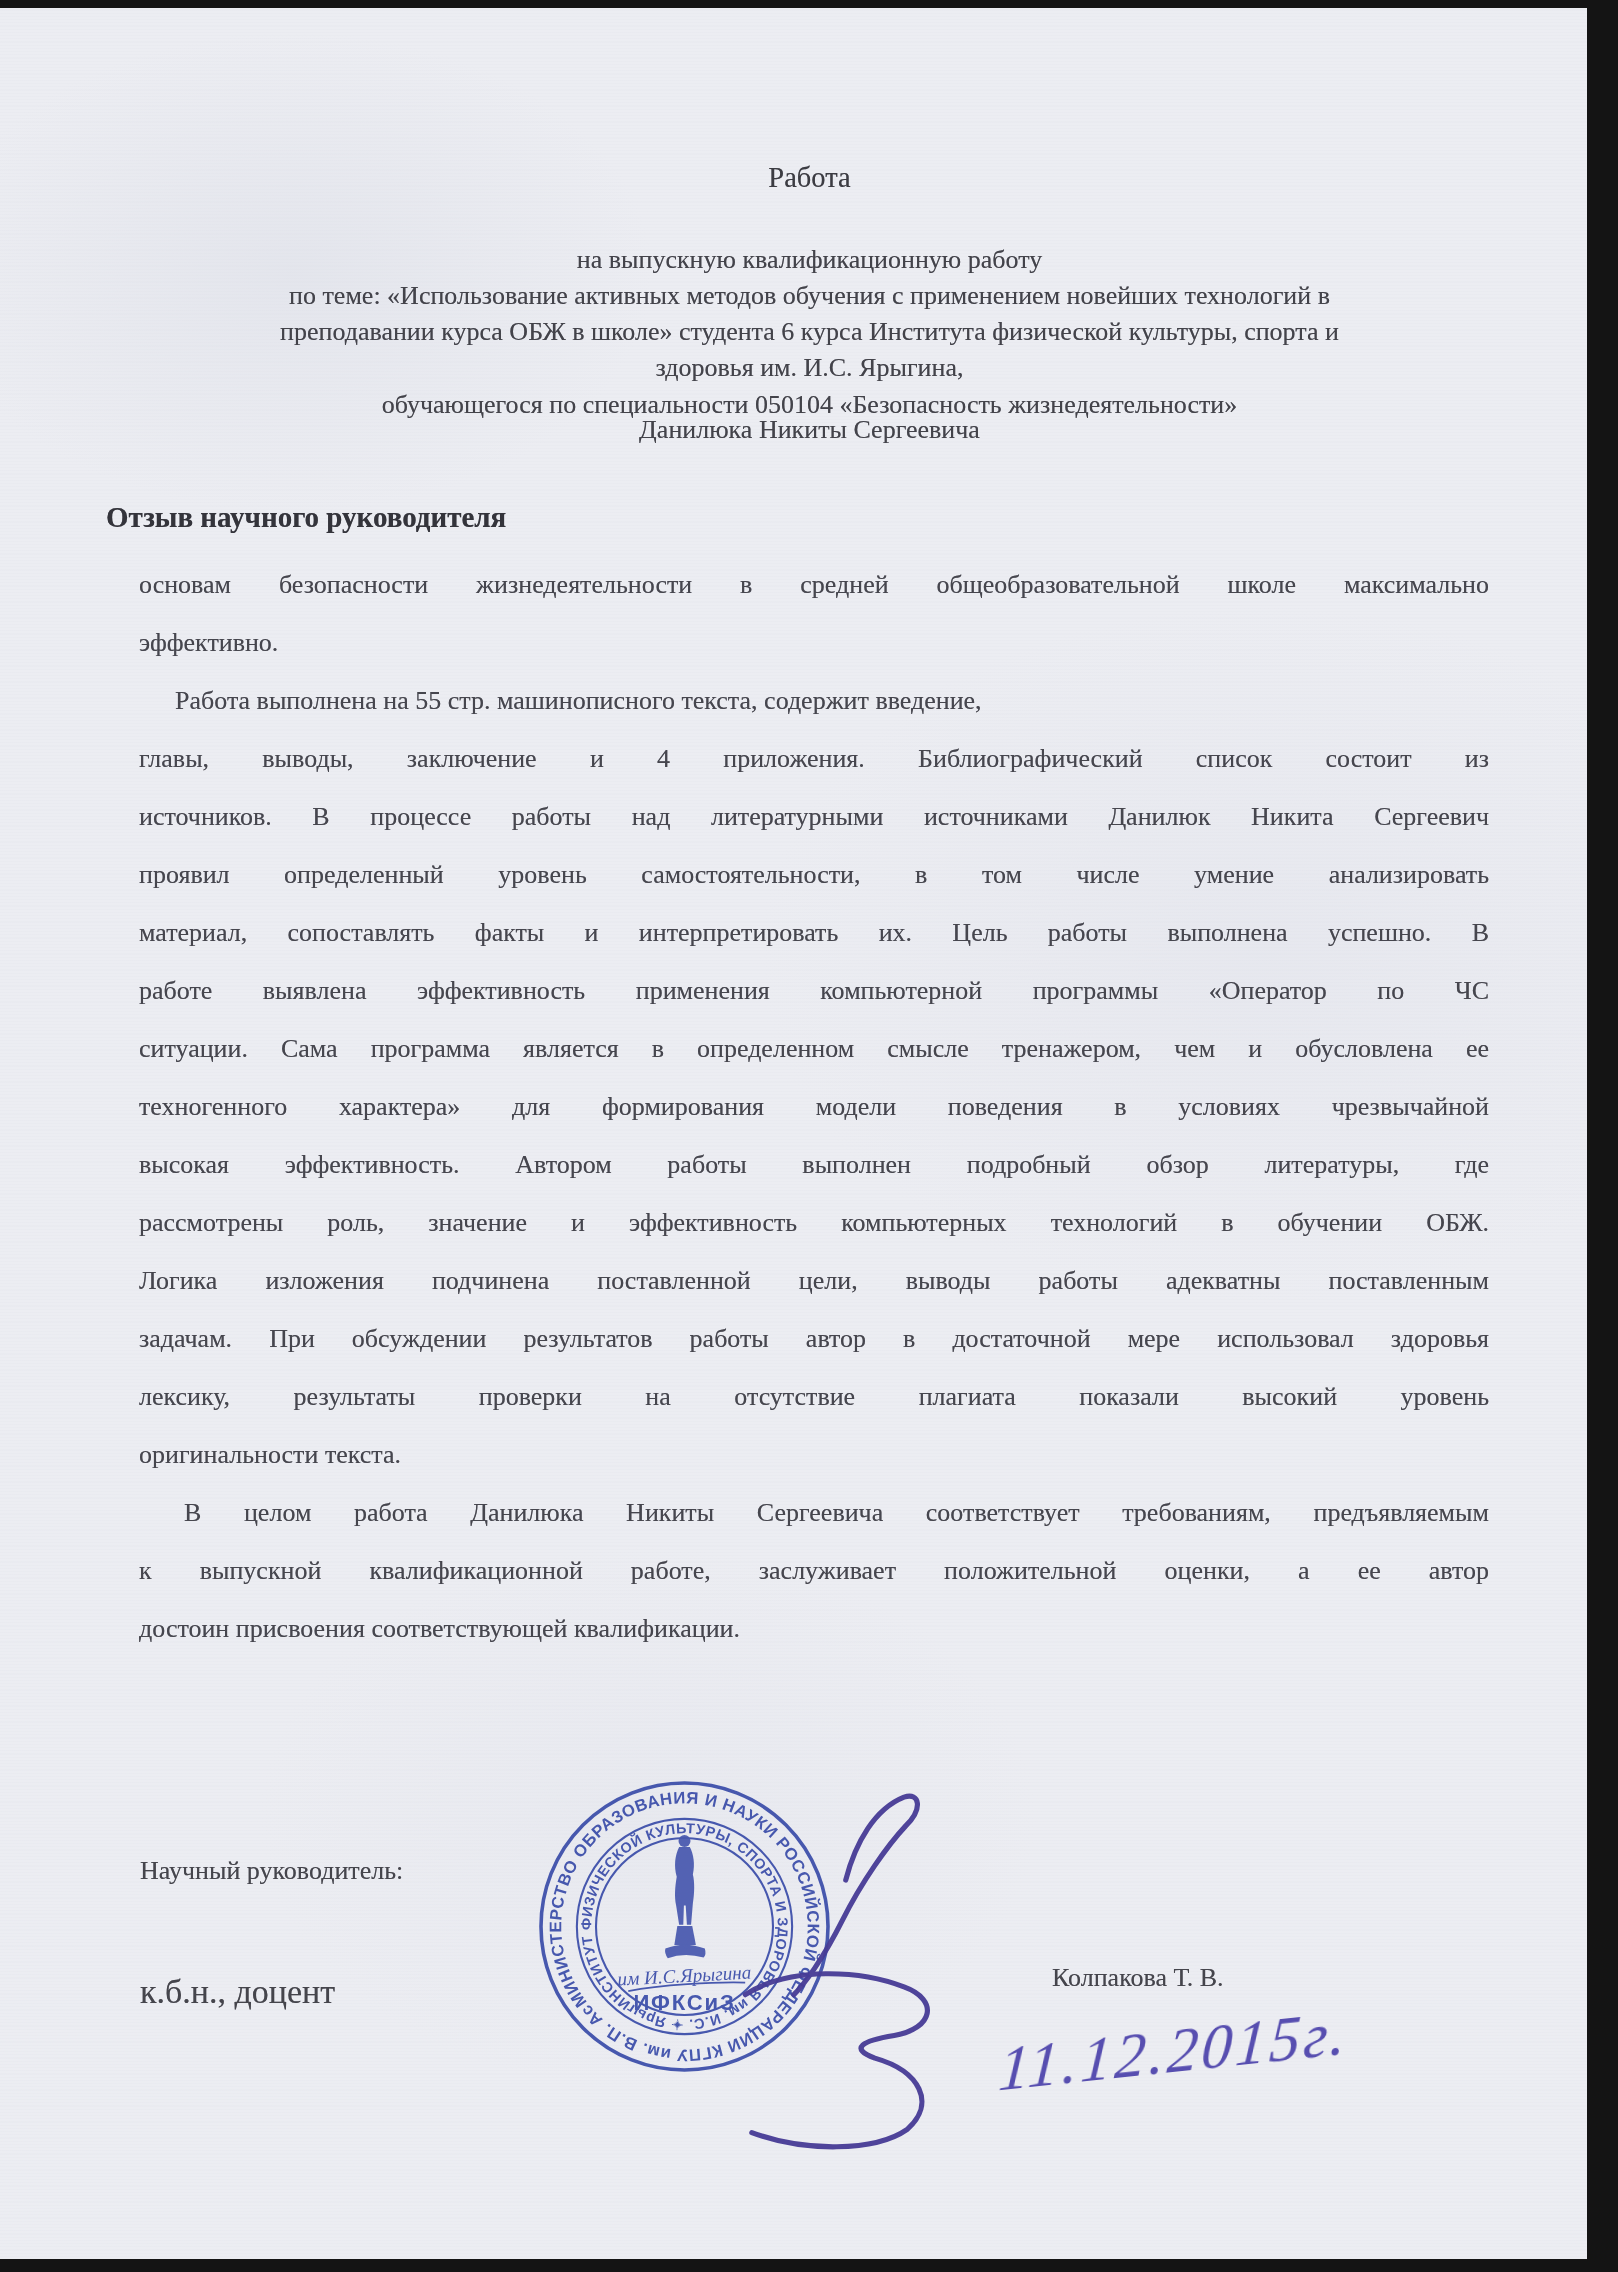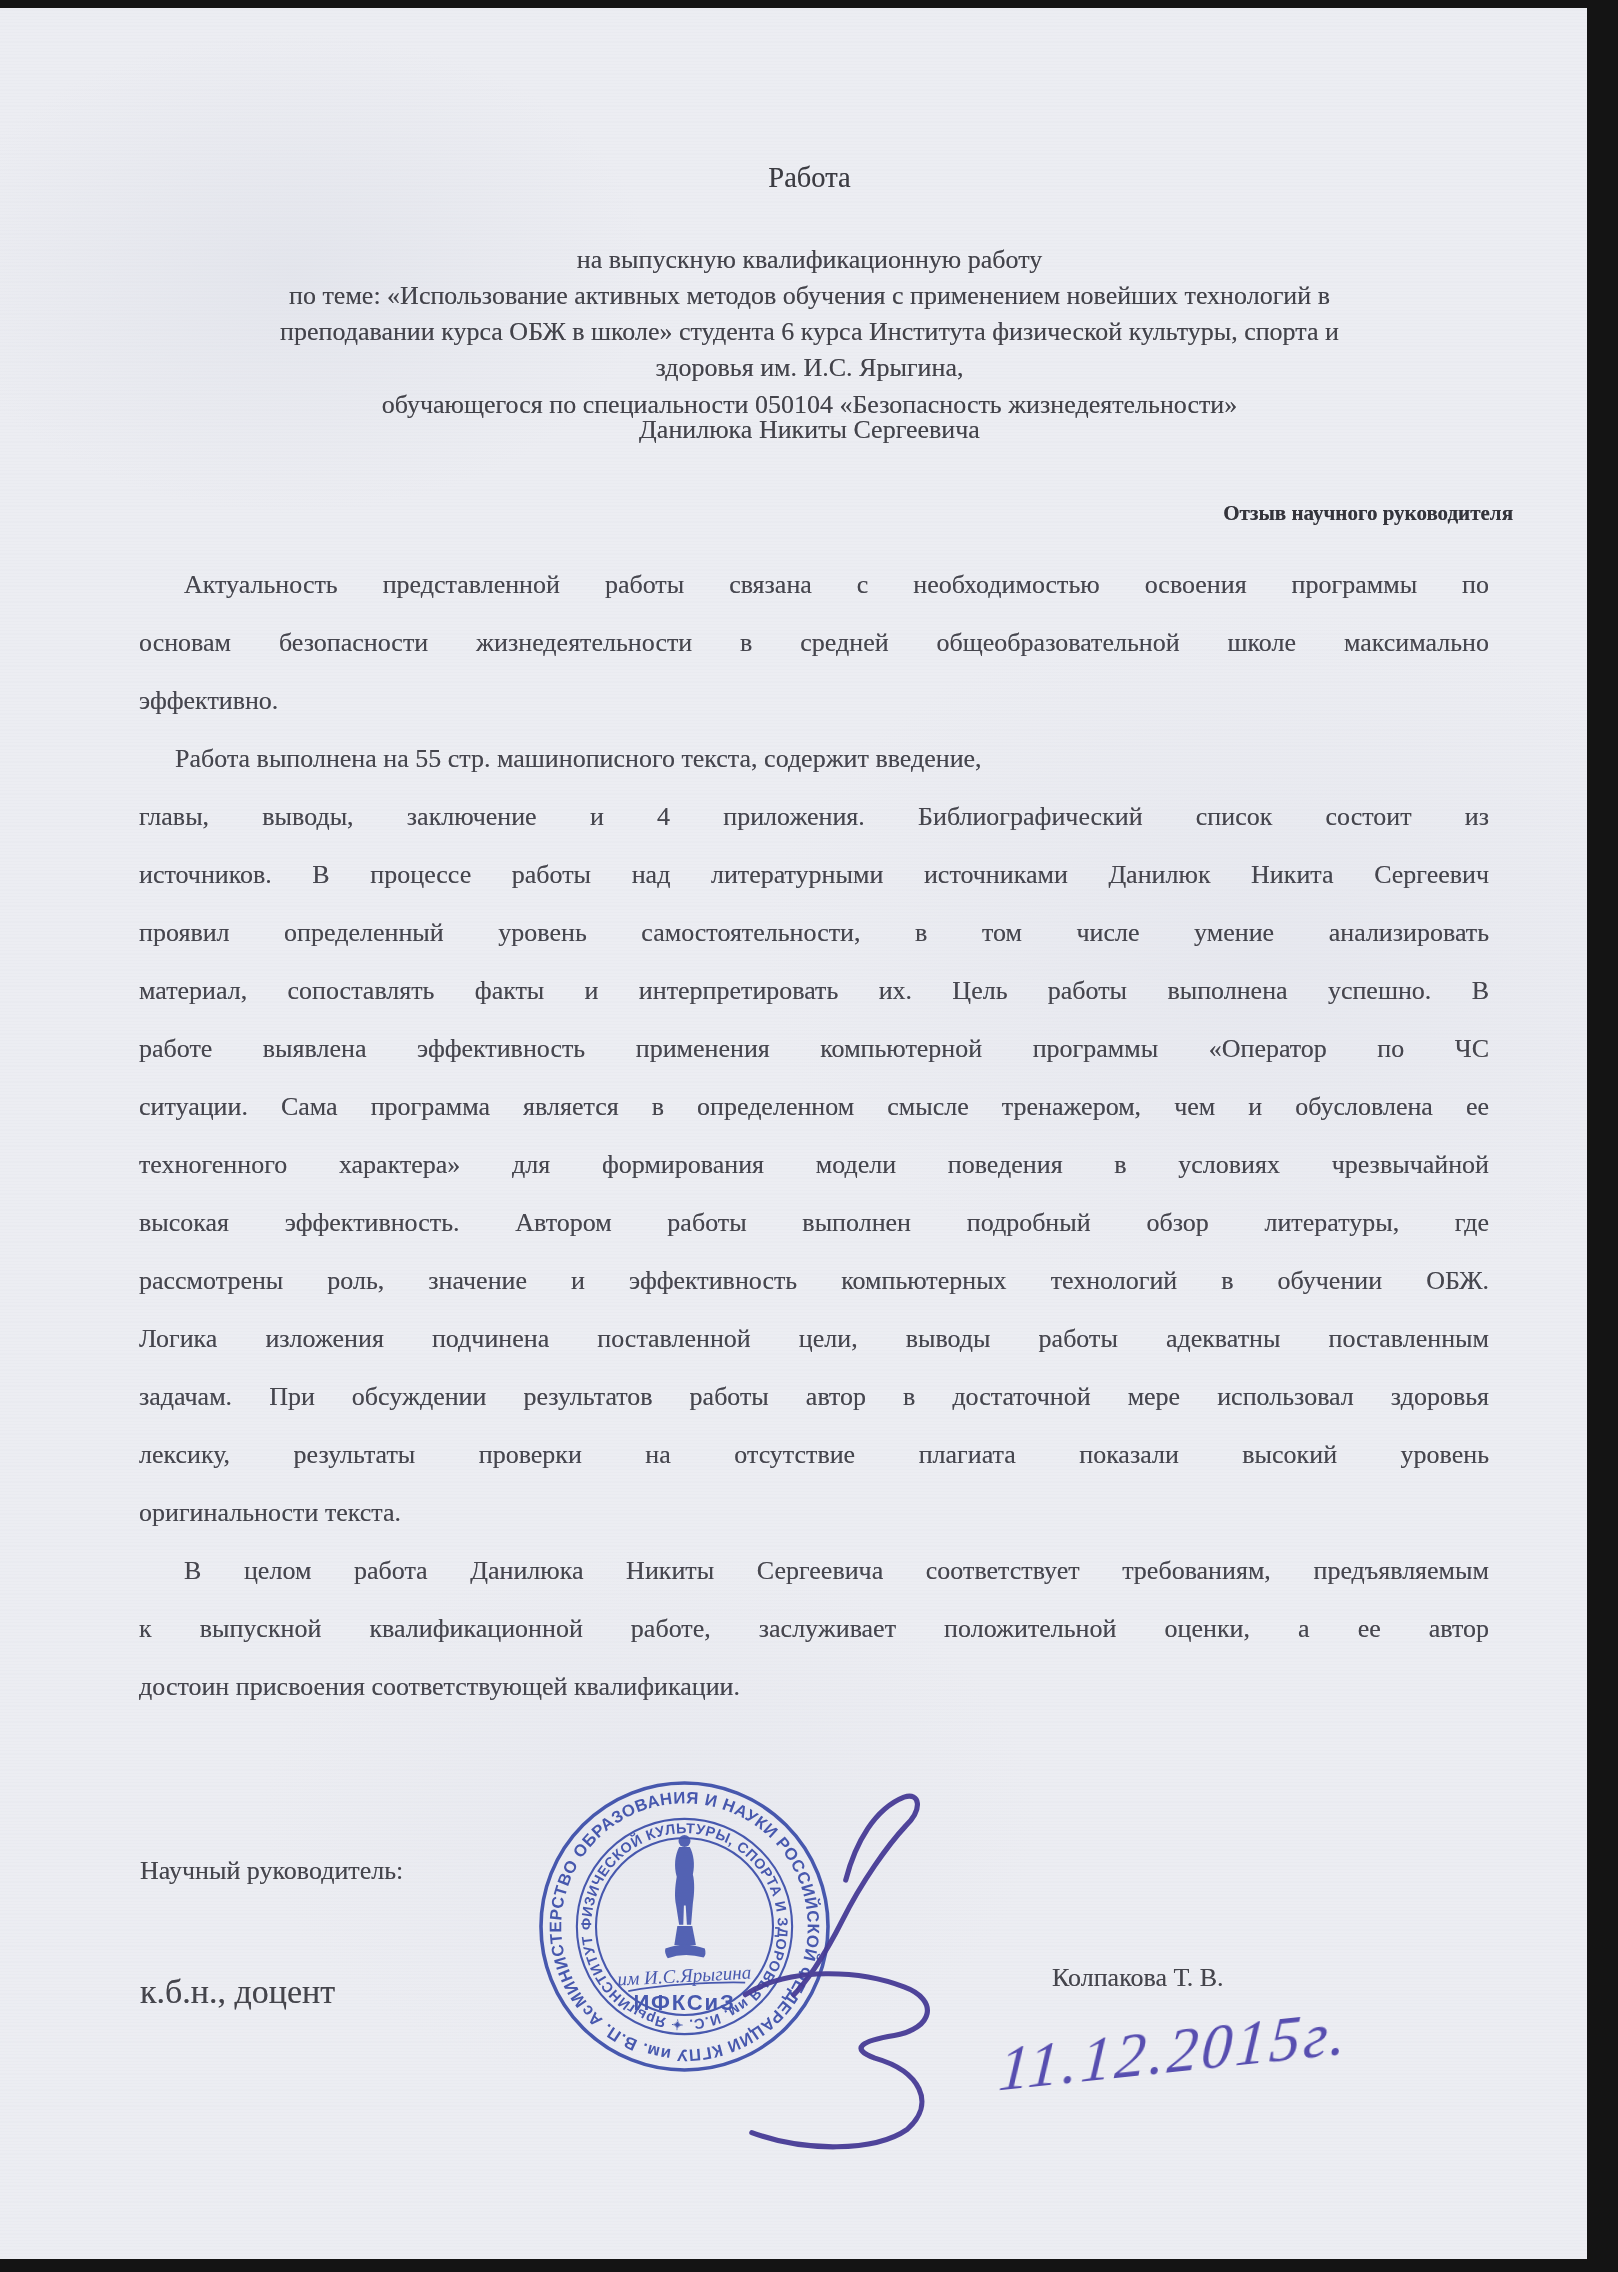--- a/index.html
+++ b/index.html
@@ -26,22 +26,22 @@
     text-shadow:0 0 0.6px rgba(60,60,72,.55);
   }
   .hdr-line{
     position:absolute;left:106px;width:1407px;text-align:center;
     font-size:26px;color:#43434a;text-shadow:0 0 0.6px rgba(60,60,72,.5);
   }
   .hl1{top:245px;} .hl2{top:281px;} .hl3{top:317px;}
   .hl4{top:353px;} .hl5{top:390px;} .hl6{top:415px;}
 
   .section-heading{
-    position:absolute;left:106px;top:501px;width:1407px;text-align:right;
-    font-size:21px;font-weight:bold;color:#34343b;
+    position:absolute;left:106px;top:501px;width:1407px;text-align:left;
+    font-size:29px;font-weight:bold;color:#34343b;
     text-shadow:0 0 0.6px rgba(50,50,62,.6);
   }
 
   .body-block{position:absolute;left:139px;top:556px;width:1350px;}
   .line{
     height:58px;line-height:58px;font-size:26px;color:#46464e;
     text-shadow:0 0 0.6px rgba(62,62,74,.5);
     white-space:normal;overflow:visible;
   }
   .j{text-align:justify;text-align-last:justify;text-justify:inter-word;}
@@ -78,21 +78,20 @@
   <div class="hdr-line hl1">на выпускную квалификационную работу</div>
   <div class="hdr-line hl2">по теме: «Использование активных методов обучения с применением новейших технологий в</div>
   <div class="hdr-line hl3">преподавании курса ОБЖ в школе» студента 6 курса Института физической культуры, спорта и</div>
   <div class="hdr-line hl4">здоровья им. И.С. Ярыгина,</div>
   <div class="hdr-line hl5">обучающегося по специальности 050104 «Безопасность жизнедеятельности»</div>
   <div class="hdr-line hl6">Данилюка Никиты Сергеевича</div>
 
   <div class="section-heading">Отзыв научного руководителя</div>
 
   <div class="body-block">
-    <div class="line j ind">Актуальность представленной работы связана с необходимостью освоения программы по</div>
     <div class="line j">основам безопасности жизнедеятельности в средней общеобразовательной школе максимально</div>
     <div class="line">эффективно.</div>
     <div class="line ind-sm">Работа выполнена на 55 стр. машинописного текста, содержит введение,</div>
     <div class="line j">главы, выводы, заключение и 4 приложения. Библиографический список состоит из</div>
     <div class="line j">источников. В процессе работы над литературными источниками Данилюк Никита Сергеевич</div>
     <div class="line j">проявил определенный уровень самостоятельности, в том числе умение анализировать</div>
     <div class="line j">материал, сопоставлять факты и интерпретировать их. Цель работы выполнена успешно. В</div>
     <div class="line j">работе выявлена эффективность применения компьютерной программы «Оператор по ЧС</div>
     <div class="line j">ситуации. Сама программа является в определенном смысле тренажером, чем и обусловлена ее</div>
     <div class="line j">техногенного характера» для формирования модели поведения в условиях чрезвычайной</div>

